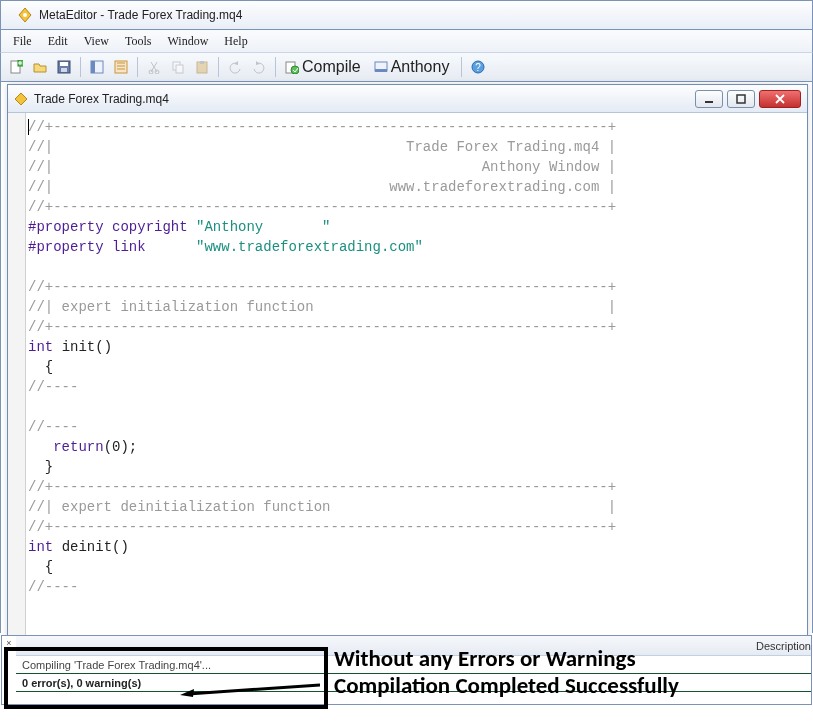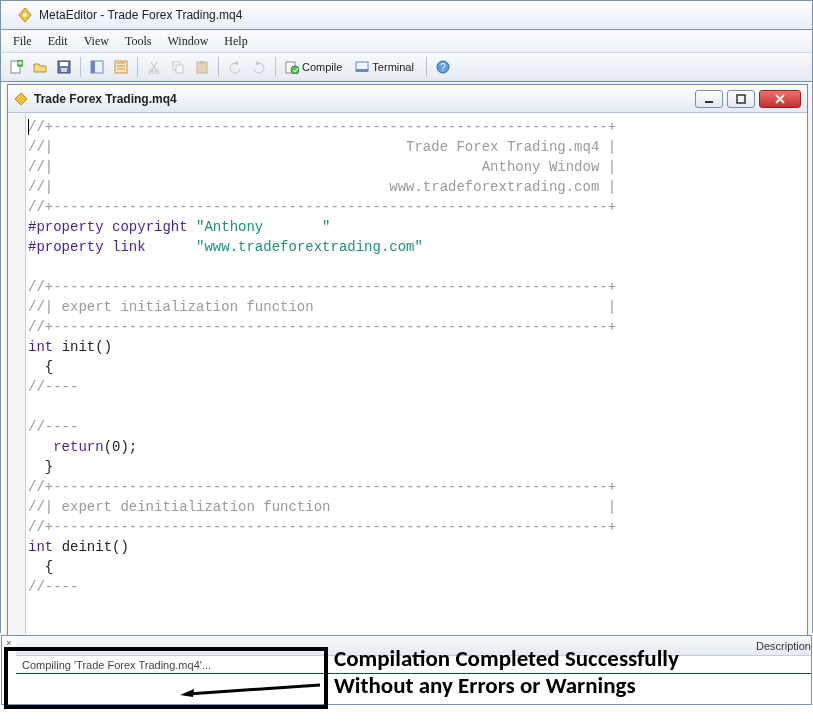--- a/index.html
+++ b/index.html
@@ -9,27 +9,27 @@
 .titlebar { height:30px; background:linear-gradient(#fdfdfe,#e9eef7); border:1px solid #7a94b8; display:flex; align-items:center; padding:0 16px; gap:6px; }
 .titlebar .title { font-size:12px; color:#222; }
 
 
 .menubar { height:22px; background:linear-gradient(#fafbfd,#eef2f8); border-left:1px solid #7a94b8; border-right:1px solid #7a94b8; display:flex; align-items:center; padding:0 4px;font-family:Liberation Serif, serif; }
 .menubar .menuitem { padding:2px 8px; color:#222; cursor:default; }
 
 
 .toolbar { height:30px; background:linear-gradient(#f7f9fc,#e6ebf3); border:1px solid #7a94b8; border-top:1px solid #c9d6e8; display:flex; align-items:center; padding:0 4px; gap:2px; }
 .tbtn { width:22px; height:22px; display:flex; align-items:center; justify-content:center; border:1px solid transparent; border-radius:2px; }
-.tbtn.text { width:auto; padding:0 6px 0 3px; gap:3px; font-size:11px; color:#222; }
+.tbtn.text { width:auto; padding:0 6px 0 3px; gap:3px; font-size:16px; color:#222; }
 .tsep { width:1px; height:20px; background:#b8c5d8; margin:0 3px; }
 
 
 .mdi-area { position:absolute; top:82px; left:0; right:0; bottom:90px; background:#fff; border-left:1px solid #7a94b8; border-right:1px solid #7a94b8; }
 .doc-window { position:absolute; top:2px; left:6px; right:4px; height:555px; border:1px solid #6f8db5; background:#fff; box-shadow:0 0 6px rgba(0,0,0,0.15); }
-.doc-title { height:28px; background:linear-gradient(#fdfdfe,#e4ebf5); border-bottom:1px solid #b5c4da; display:flex; align-items:center; padding:0 6px; gap:6px;font-weight:bold; }
+.doc-title { height:28px; background:linear-gradient(#fdfdfe,#e4ebf5); border-bottom:1px solid #b5c4da; display:flex; align-items:center; padding:0 6px; gap:6px; }
 .doc-title .name { font-size:12px; color:#222; flex:1; }
 .doc-controls { display:flex; gap:4px; }
 .doc-btn { width:28px; height:18px; border:1px solid #7a8fa8; border-radius:3px; display:flex; align-items:center; justify-content:center; background:linear-gradient(#fdfdfd,#e3e8ef); }
 .doc-btn.close { background:linear-gradient(#f07070,#c43030); border-color:#a02020; color:#fff; width:42px; }
 
 
 .code-wrap { position:absolute; top:28px; left:0; right:0; bottom:0; background:#fff; display:flex; }
 .gutter { width:18px; background:#f4f4f4; border-right:1px solid #d0d0d0; }
 pre.code { flex:1; padding:4px 4px 4px 2px; font-family:"Courier New",monospace; font-size:14px; line-height:20px; color:#9a9a9a; white-space:pre; overflow:hidden; }
 .kw { color:#4c1d95; }
@@ -147,21 +147,21 @@
         <circle cx="10" cy="10" r="4" fill="#5bbf5b" stroke="#2d8a2d"></circle>
         <path d="M8 10 l2 2 l3 -4" stroke="#fff" fill="none"></path>
       </svg>
     <span>Compile</span>
   </div>
   <div class="tbtn text">
     <svg width="14" height="14">
         <rect x="1" y="2" width="12" height="9" fill="#eef3fb" stroke="#6a8ac0"></rect>
         <rect x="1" y="9" width="12" height="3" fill="#6a8ac0"></rect>
       </svg>
-    <span>Terminal</span>
+    <span>Anthony</span>
   </div>
   <div class="tsep"></div>
   <div class="tbtn">
       <svg width="14" height="14">
         <circle cx="7" cy="7" r="6" fill="#5aa0e0" stroke="#2a6bb0"></circle>
         <text x="7" y="11" text-anchor="middle" font-size="10" fill="#fff" font-family="Arial">?</text>
       </svg>
     </div>
 </div>
 
@@ -220,24 +220,25 @@
 <span>//----</span></pre>
     </div>
   </div>
 </div>
 
 <div class="bottom">
   <div class="x">×</div>
   <div class="pane">
     <div class="hdr">Description</div>
     <div class="row">Compiling 'Trade Forex Trading.mq4'...</div>
+    <div class="row bold">0 error(s), 0 warning(s)</div>
   </div>
 </div>
 
 <div class="annot-box"></div>
 <svg class="annot-arrow" viewBox="0 0 140 14">
     <line x1="140" y1="2" x2="8" y2="11" stroke="#000" stroke-width="3"></line>
     <polygon points="0,12 14,6 13,14" fill="#000"></polygon>
   </svg>
 <div class="annot-text">
+  <div>Without any Errors or Warnings</div>
   <div>Compilation Completed Successfully</div>
-  <div>Without any Errors or Warnings</div>
 </div>
 
 </body></html>

